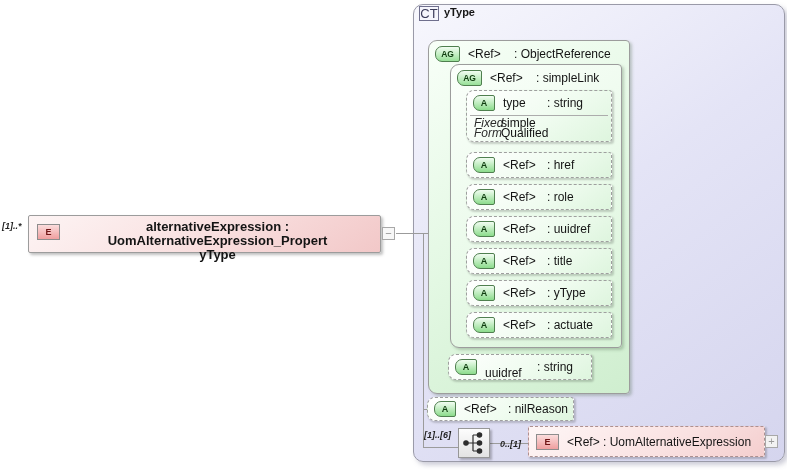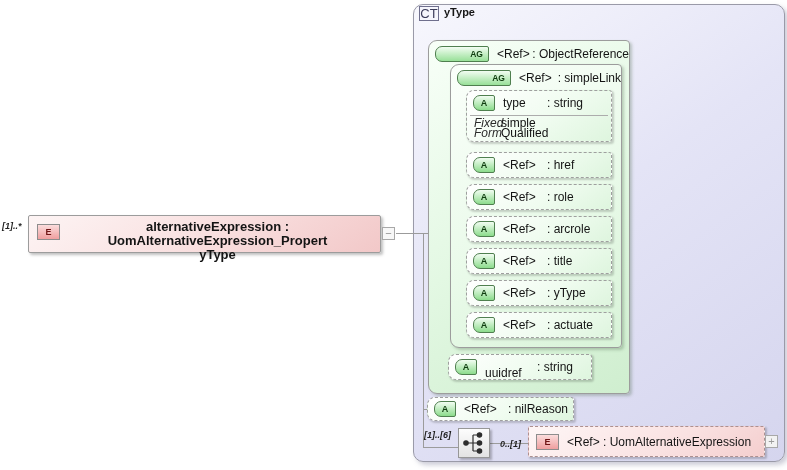--- a/index.html
+++ b/index.html
@@ -13,21 +13,21 @@
 
   
   .e-icon{display:inline-flex;align-items:center;justify-content:center;width:21px;height:14px;
           border:1px solid #8d8d8d;background:linear-gradient(#fbdcdc,#ef9f9f);
           color:#6e1414;font-weight:bold;font-size:9px;flex:0 0 auto;}
   .a-icon{display:inline-flex;align-items:center;justify-content:center;width:20px;height:14px;
           border:1px solid #4f7f4f;border-radius:7px 2px 2px 7px;
           background:linear-gradient(#f2fdf2,#8cdc8c);color:#103d10;font-weight:bold;font-size:9px;flex:0 0 auto;}
   .ag-icon{display:inline-flex;align-items:center;justify-content:center;width:23px;height:14px;
           border:1px solid #4f7f4f;border-radius:7px 2px 2px 7px;
-          background:linear-gradient(#f2fdf2,#98e098);color:#103d10;font-weight:bold;font-size:8.5px;flex:0 0 auto;padding-left:29px;}
+          background:linear-gradient(#f2fdf2,#98e098);color:#103d10;font-weight:bold;font-size:8.5px;flex:0 0 auto;}
   .ct-icon{display:inline-flex;align-items:center;justify-content:center;width:18px;height:13px;
           border:1px solid #6f6f8d;border-radius:0;background:#f5f5fc;
           color:#3c3c5a;font-weight:normal;font-size:13px;flex:0 0 auto;}
 
   
   .elem-box{position:absolute;left:28px;top:215px;width:353px;height:38px;box-sizing:border-box;
           border:1px solid #9c9c9c;border-radius:2px;
           background:linear-gradient(145deg,#fdf4f4,#f9e0e0 50%,#f2c8c8);
           box-shadow:2px 2px 3px rgba(0,0,0,.25);}
   .elem-box .e-icon{position:absolute;left:8px;top:8px;}
@@ -188,21 +188,21 @@
       <span class="a-icon">A</span>
       <span class="btxt nm">&lt;Ref&gt;</span>
       <span class="btxt">: role</span>
     </div>
   </div>
 
   <div class="attr-box" id="attr-arcrole">
     <div class="row">
       <span class="a-icon">A</span>
       <span class="btxt nm">&lt;Ref&gt;</span>
-      <span class="btxt">: arcrole</span>
+      <span class="btxt">: uuidref</span>
     </div>
   </div>
 
   <div class="attr-box" id="attr-title">
     <div class="row">
       <span class="a-icon">A</span>
       <span class="btxt nm">&lt;Ref&gt;</span>
       <span class="btxt">: title</span>
     </div>
   </div>

